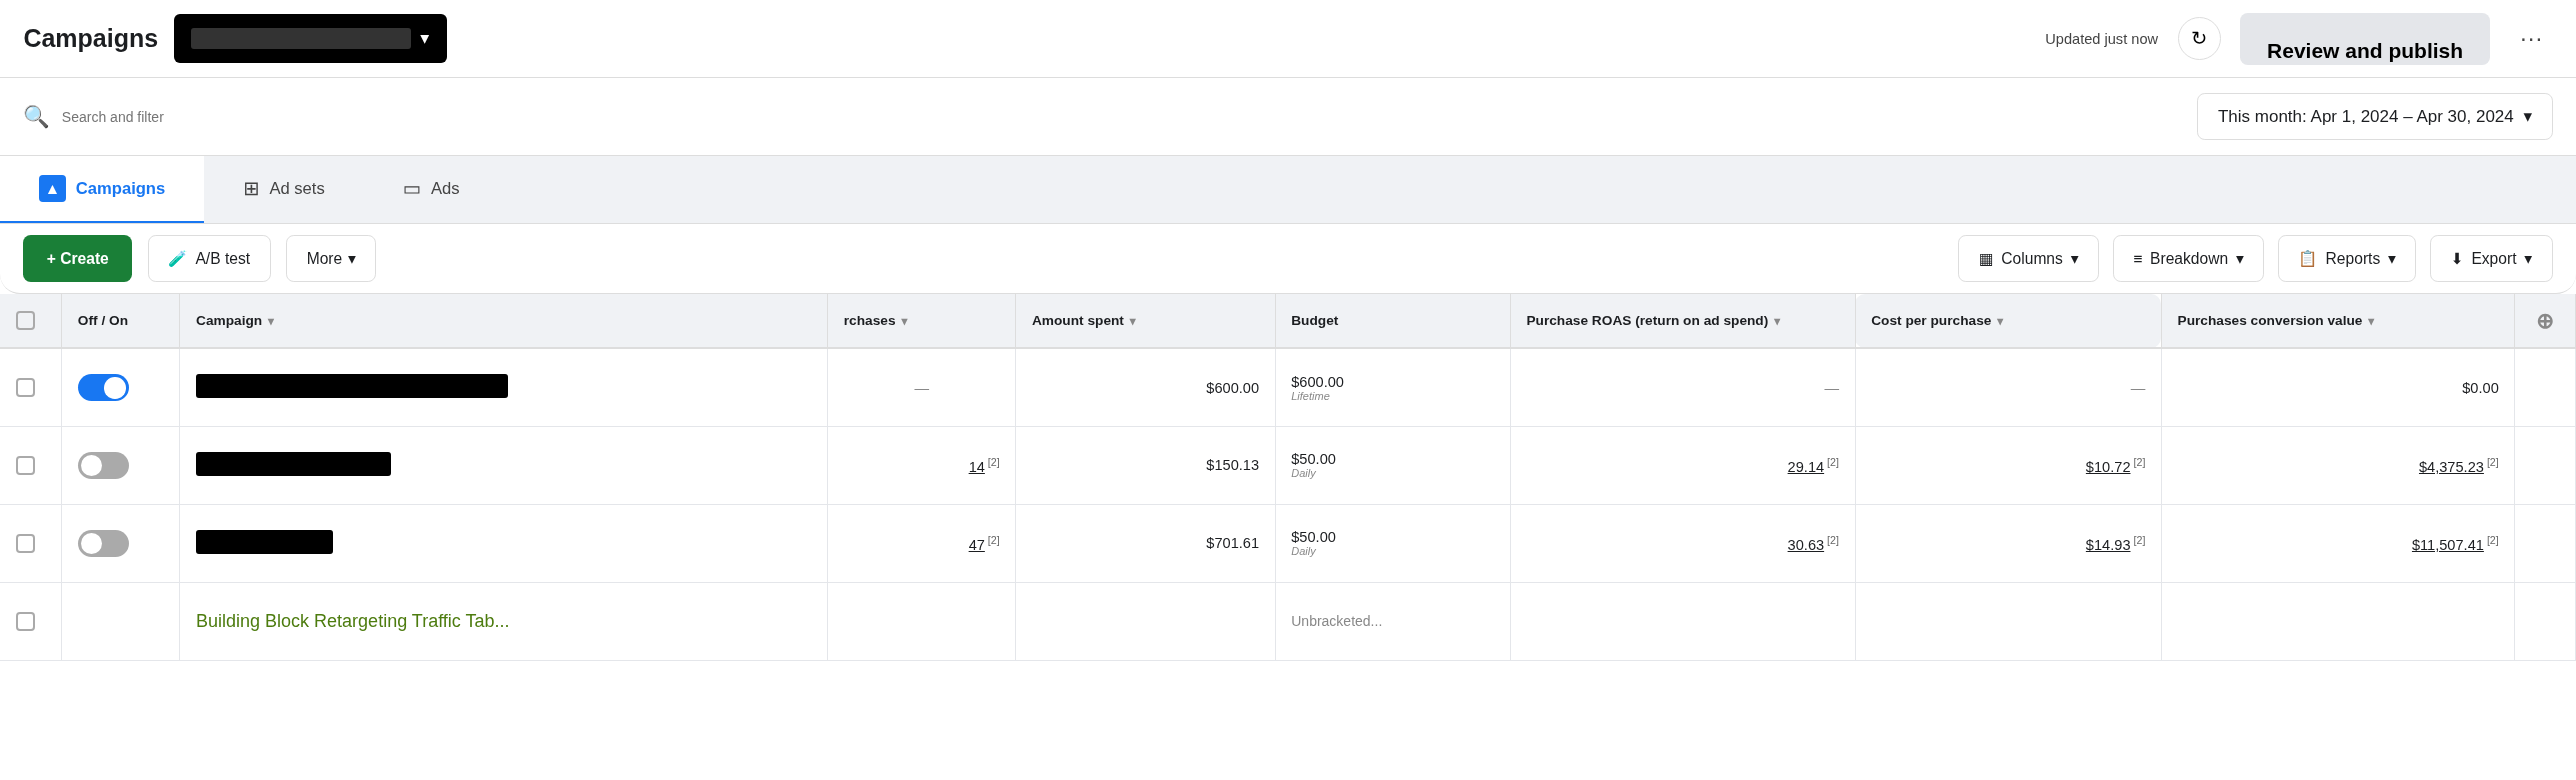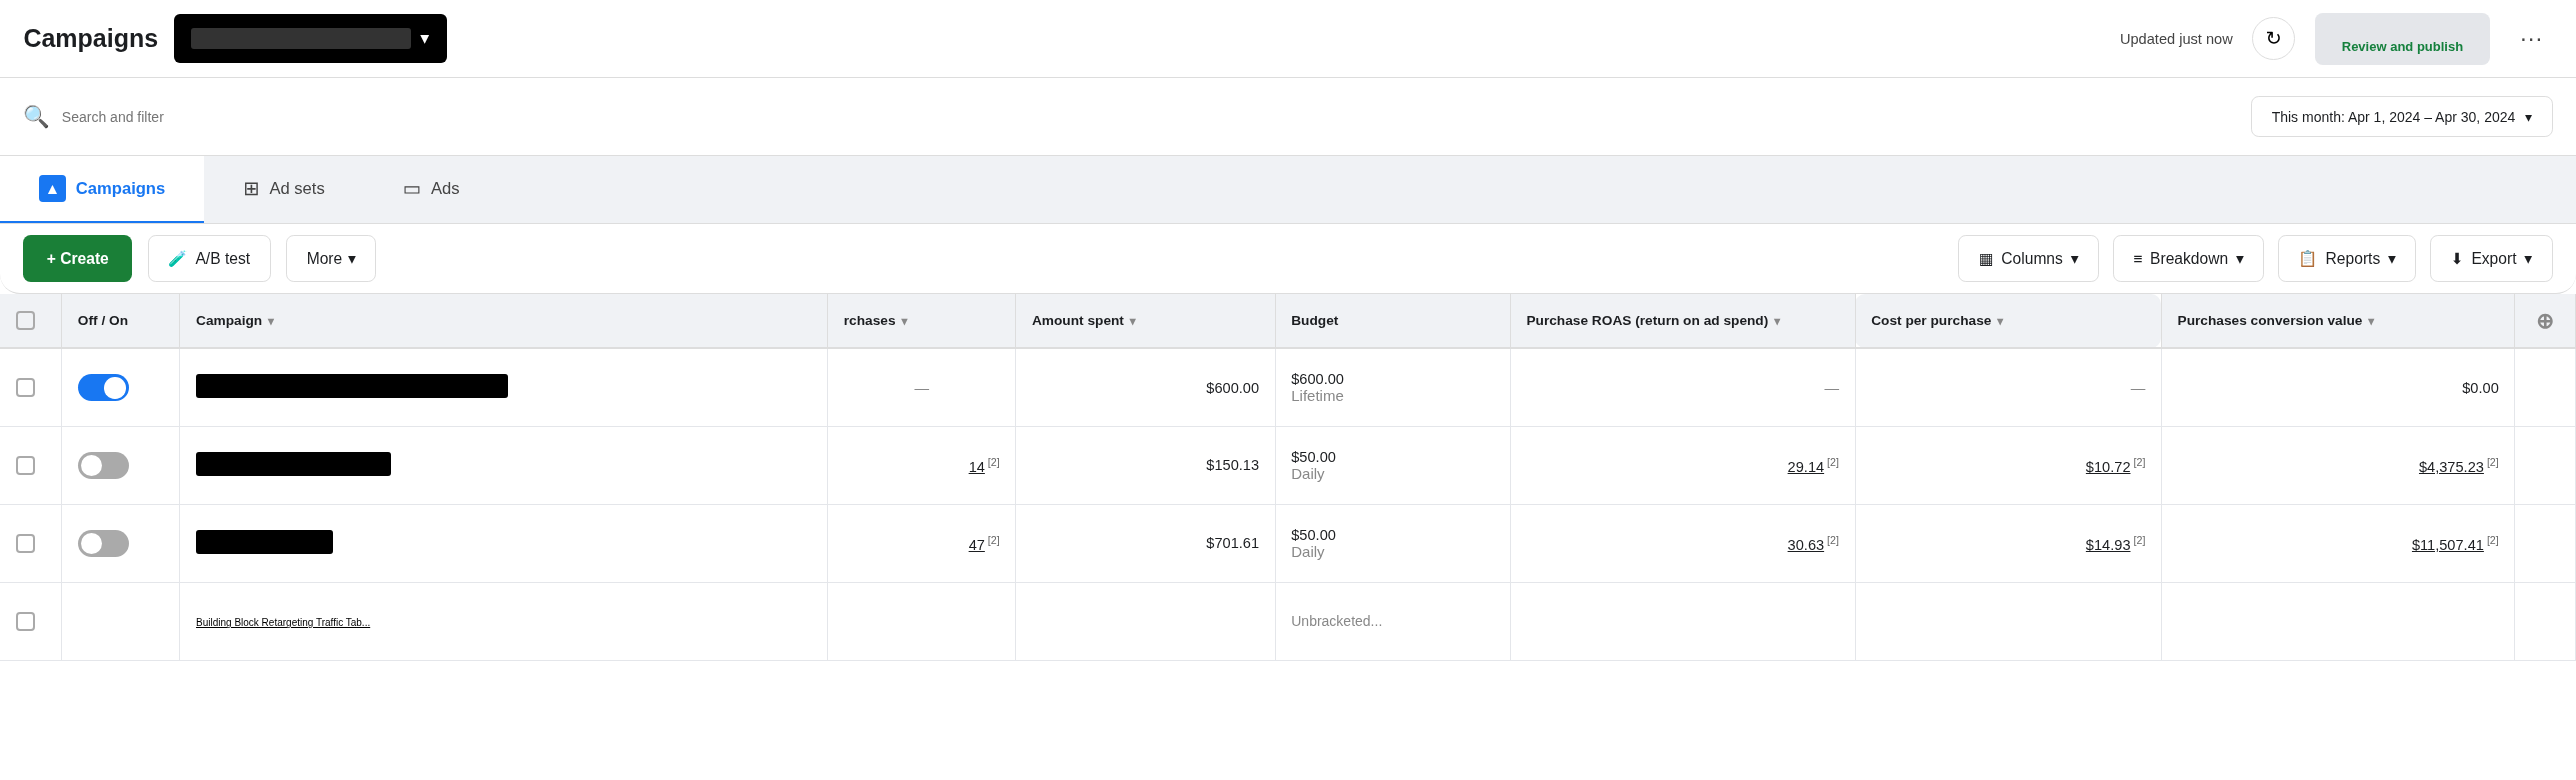--- a/index.html
+++ b/index.html
@@ -17,39 +17,39 @@
       border-radius: 5.9px; padding: 9.8px 17.6px; font-size: 14.6px; cursor: pointer; gap: 9.8px; min-width: 273px; height: 49px;
     }
     .top-bar-right { display: flex; align-items: center; gap: 19.5px; }
     .updated-text { font-size: 14.6px; color: #444; }
     .refresh-btn {
       width: 43px; height: 43px; border-radius: 50%; border: 1px solid #ddd;
       background: #fff; display: flex; align-items: center; justify-content: center; cursor: pointer; font-size: 19.5px;
     }
     .review-btn {
       padding: 26px 27px; background: #e4e6ea; border: none; border-radius: 7.8px;
-      font-size: 13px; font-weight: 600; cursor: pointer; color: #15803d; height: 49px;
+      font-size: 21px; font-weight: 600; cursor: pointer; color: #000000; height: 49px;
     }
     .more-dots-btn {
       width: 43px; height: 43px; border-radius: 50%; border: none;
       background: #fff; display: flex; align-items: center; justify-content: center; cursor: pointer; font-size: 23.4px; color: #444;
     }
 
     
     .search-bar {
       display: flex; align-items: center; padding: 0 23.4px; height: 78px;
       border-bottom: 1px solid #ddd; background: #fff; justify-content: space-between;
     }
     .search-left { display: flex; align-items: center; gap: 11.7px; flex: 1; }
     .search-icon { font-size: 21.5px; color: #666; }
     .search-input {
       border: none; outline: none; font-size: 14px; color: #701a75; background: transparent; flex: 1;
     }
     .date-range {
-      display: flex; align-items: center; gap: 9.8px; font-size: 14px; color: #1c1e21;
+      display: flex; align-items: center; gap: 9.8px; font-size: 17px; color: #1c1e21;
       padding: 11.7px 19.5px; border: 1px solid #ddd; border-radius: 7.8px; cursor: pointer;
     }
 
     
     .tabs-bar {
       display: flex; align-items: center; border-bottom: 1px solid #ddd; background: #f0f2f5; height: 68px;
     }
     .tab {
       display: flex; align-items: center; gap: 9.8px; padding: 0 39px; height: 100%;
       font-size: 16.6px; font-weight: 500; cursor: pointer; border-bottom: 2.9px solid transparent;
@@ -130,21 +130,21 @@
 
     
     .campaign-bar {
       height: 23.4px; background: #000; border-radius: 2.9px; display: inline-block;
     }
 
     
     sup { font-size: 10.7px; color: #666; }
     .underline-link { text-decoration: underline; color: #1c1e21; cursor: pointer; }
     .dash { color: #888; }
-    .budget-sub { font-size: 15px; color: #888; display: block; }
+    .budget-sub { font-size: 11px; color: #888; display: block; font-style: italic; }
     .col-plus { width: 47px; text-align: center; color: #888; font-size: 21.5px; cursor: pointer; border-left: 1px solid #ddd; }
   </style>
 </head>
 <body>
 
 <div class="top-bar">
   <div class="top-bar-left">
     <span class="top-bar-title">Campaigns</span>
     <div class="top-bar-dropdown">
       <span style="flex:1; display:inline-block; height:21.5px; background:#333; border-radius:2.9px; min-width:215px;"></span>
@@ -374,21 +374,21 @@
         </td>
         <td></td>
       </tr>
 
       <tr style="height:39px; overflow:hidden;">
         <td>
           <div class="checkbox"></div>
         </td>
         <td></td>
         <td>
-          <span style="color:#000000; font-size:10px; text-decoration:underline; cursor:pointer;">Building Block Retargeting Traffic Tab...</span>
+          <span style="color:#4d7c0f; font-size:18px; cursor:pointer;">Building Block Retargeting Traffic Tab...</span>
         </td>
         <td></td>
         <td></td>
         <td><span style="color:#888;font-size:14px;">Unbracketed...</span></td>
         <td></td>
         <td></td>
         <td></td>
         <td></td>
       </tr>
     </tbody>

